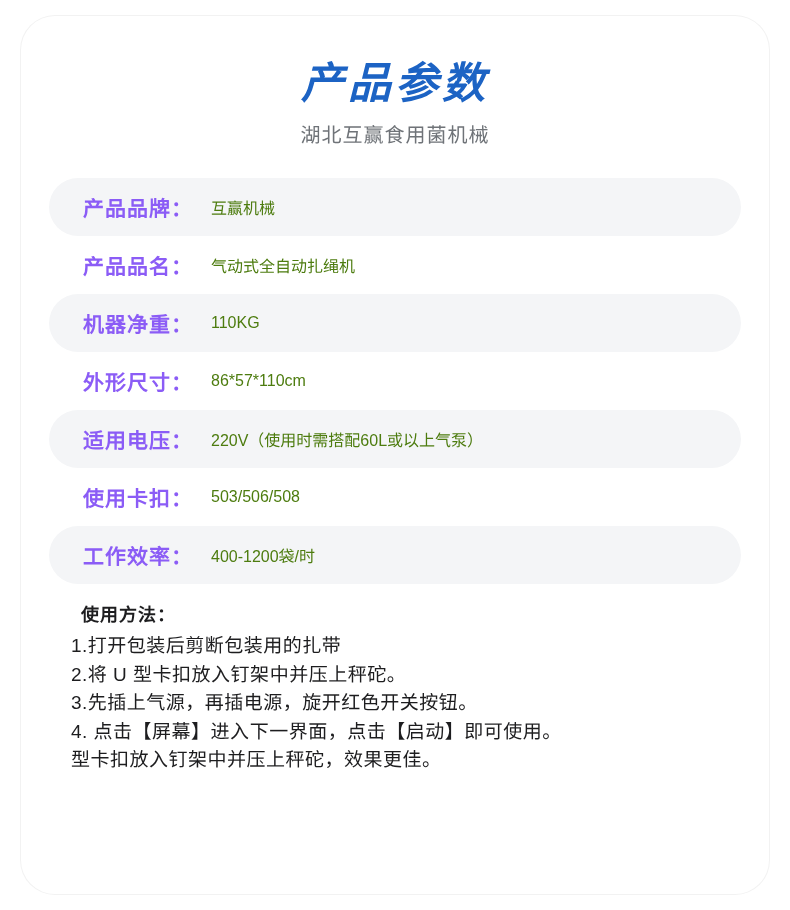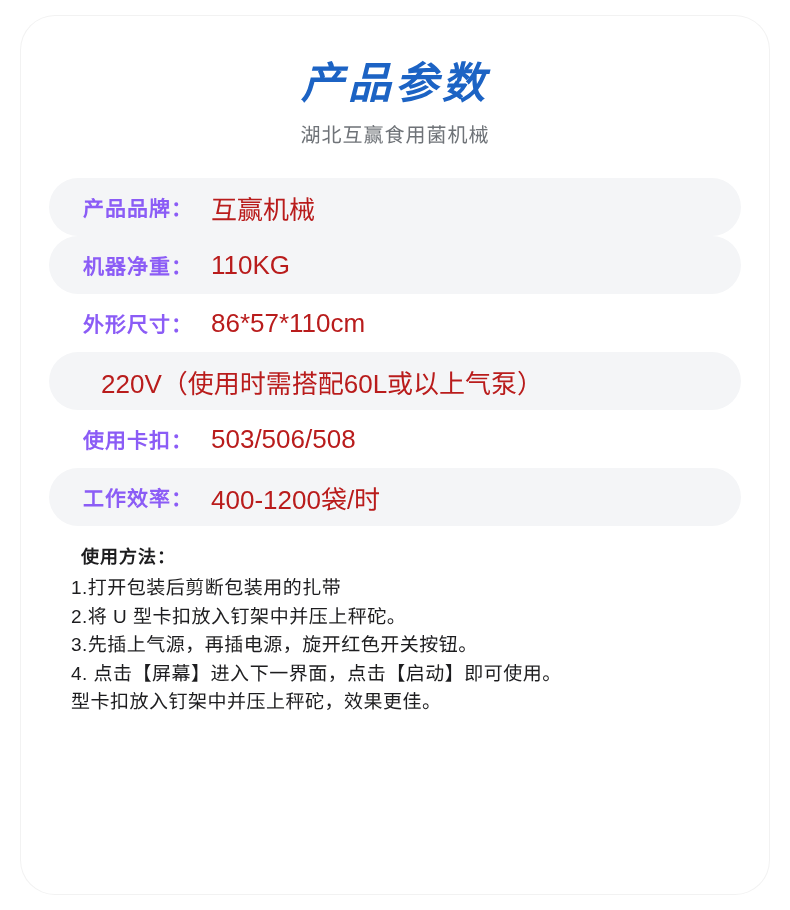--- a/index.html
+++ b/index.html
@@ -67,22 +67,22 @@
     background: #f4f5f7;
   }
   .spec-label {
     font-size: 21px;
     font-weight: bold;
     color: #8b5cf6;
     letter-spacing: 1px;
     white-space: nowrap;
   }
   .spec-value {
-    font-size: 26px;
-    color: #b91c1c;
+    font-size: 16px;
+    color: #4d7c0f;
     margin-left: 18px;
     white-space: nowrap;
   }
   .usage {
     margin-top: 16px;
     padding: 0 36px 0 50px;
   }
   .usage-title {
     font-size: 18px;
     font-weight: bold;
@@ -109,32 +109,37 @@
       <div class="sub-title">湖北互赢食用菌机械</div>
     </div>
 
     <div class="spec-list">
 
       <div class="spec-row shaded">
         <span class="spec-label">产品品牌：</span>
         <span class="spec-value">互赢机械</span>
       </div>
 
+      <div class="spec-row">
+        <span class="spec-label">产品品名：</span>
+        <span class="spec-value">气动式全自动扎绳机</span>
+      </div>
 
       <div class="spec-row shaded">
         <span class="spec-label">机器净重：</span>
         <span class="spec-value">110KG</span>
       </div>
 
       <div class="spec-row">
         <span class="spec-label">外形尺寸：</span>
         <span class="spec-value">86*57*110cm</span>
       </div>
 
       <div class="spec-row shaded">
+        <span class="spec-label">适用电压：</span>
         <span class="spec-value">220V（使用时需搭配60L或以上气泵）</span>
       </div>
 
       <div class="spec-row">
         <span class="spec-label">使用卡扣：</span>
         <span class="spec-value">503/506/508</span>
       </div>
 
       <div class="spec-row shaded">
         <span class="spec-label">工作效率：</span>

